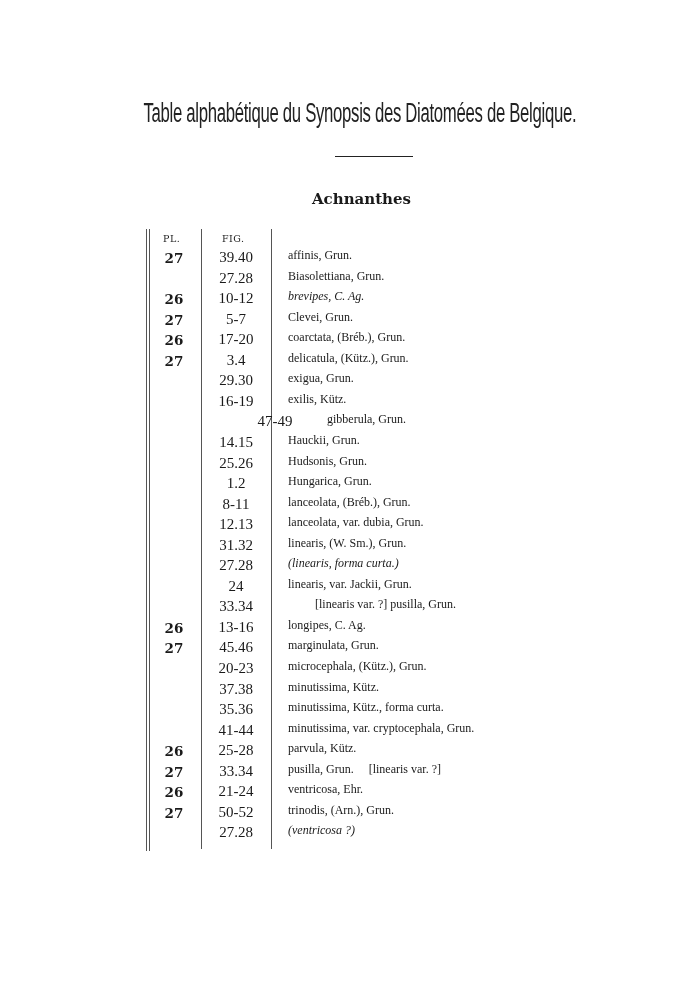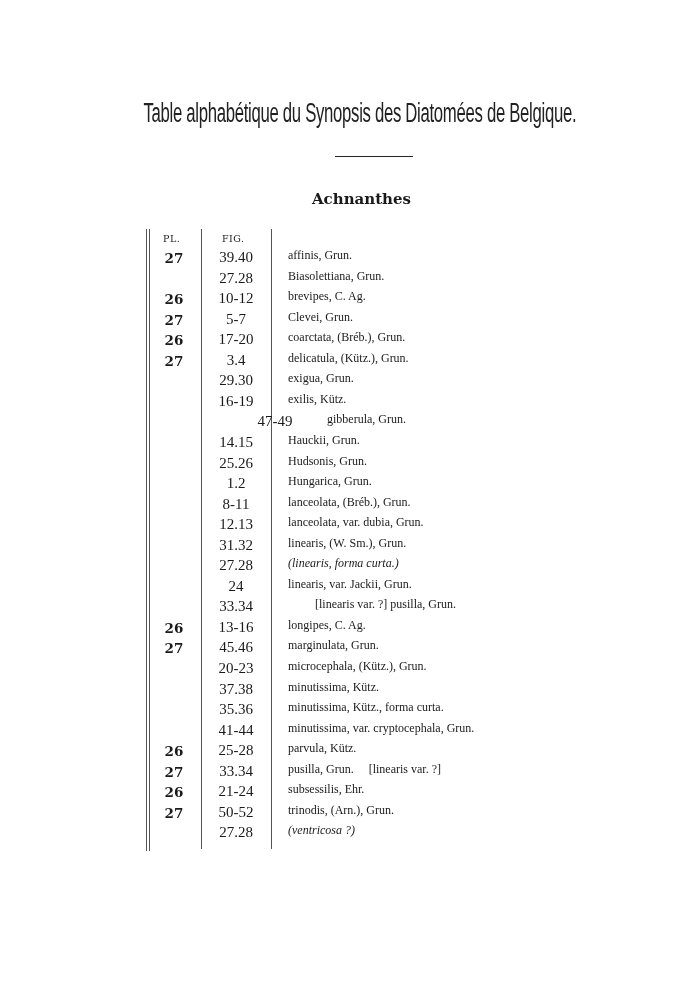--- a/index.html
+++ b/index.html
@@ -65,21 +65,21 @@
         <div class="name" style="white-space: pre;">affinis, Grun.</div>
       </div>
       <div class="row" style="top: 268.55px;">
         <div class="pl"></div>
         <div class="fig">27.28</div>
         <div class="name" style="white-space: pre;">Biasolettiana, Grun.</div>
       </div>
       <div class="row" style="top: 289.1px;">
         <div class="pl">26</div>
         <div class="fig">10-12</div>
-        <div class="name" style="white-space: pre;">brevipes, C. Ag.</div>
+        <div class="name" style="white-space: pre; font-style: italic;">brevipes, C. Ag.</div>
       </div>
       <div class="row" style="top: 309.65px;">
         <div class="pl">27</div>
         <div class="fig">5-7</div>
         <div class="name" style="white-space: pre;">Clevei, Grun.</div>
       </div>
       <div class="row" style="top: 330.2px;">
         <div class="pl">26</div>
         <div class="fig">17-20</div>
         <div class="name" style="white-space: pre;">coarctata, (Bréb.), Grun.</div>
@@ -185,21 +185,21 @@
         <div class="name" style="white-space: pre;">parvula, Kütz.</div>
       </div>
       <div class="row" style="top: 761.75px;">
         <div class="pl">27</div>
         <div class="fig">33.34</div>
         <div class="name" style="white-space: pre;">pusilla, Grun.     [linearis var. ?]</div>
       </div>
       <div class="row" style="top: 782.3px;">
         <div class="pl">26</div>
         <div class="fig">21-24</div>
-        <div class="name" style="white-space: pre;">subsessilis, Ehr.</div>
+        <div class="name" style="white-space: pre;">ventricosa, Ehr.</div>
       </div>
       <div class="row" style="top: 802.85px;">
         <div class="pl">27</div>
         <div class="fig">50-52</div>
         <div class="name" style="white-space: pre;">trinodis, (Arn.), Grun.</div>
       </div>
       <div class="row" style="top: 823.4px;">
         <div class="pl"></div>
         <div class="fig">27.28</div>
         <div class="name italic" style="white-space: pre;">(ventricosa ?)</div>

